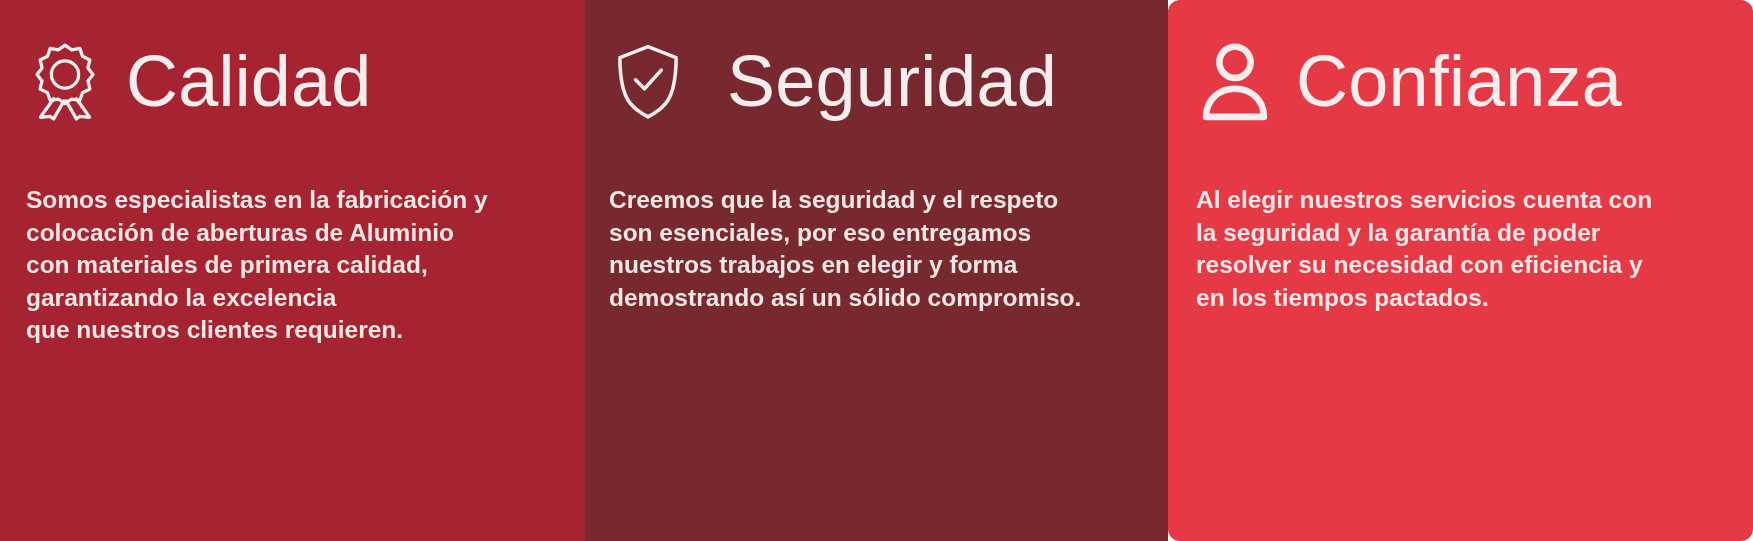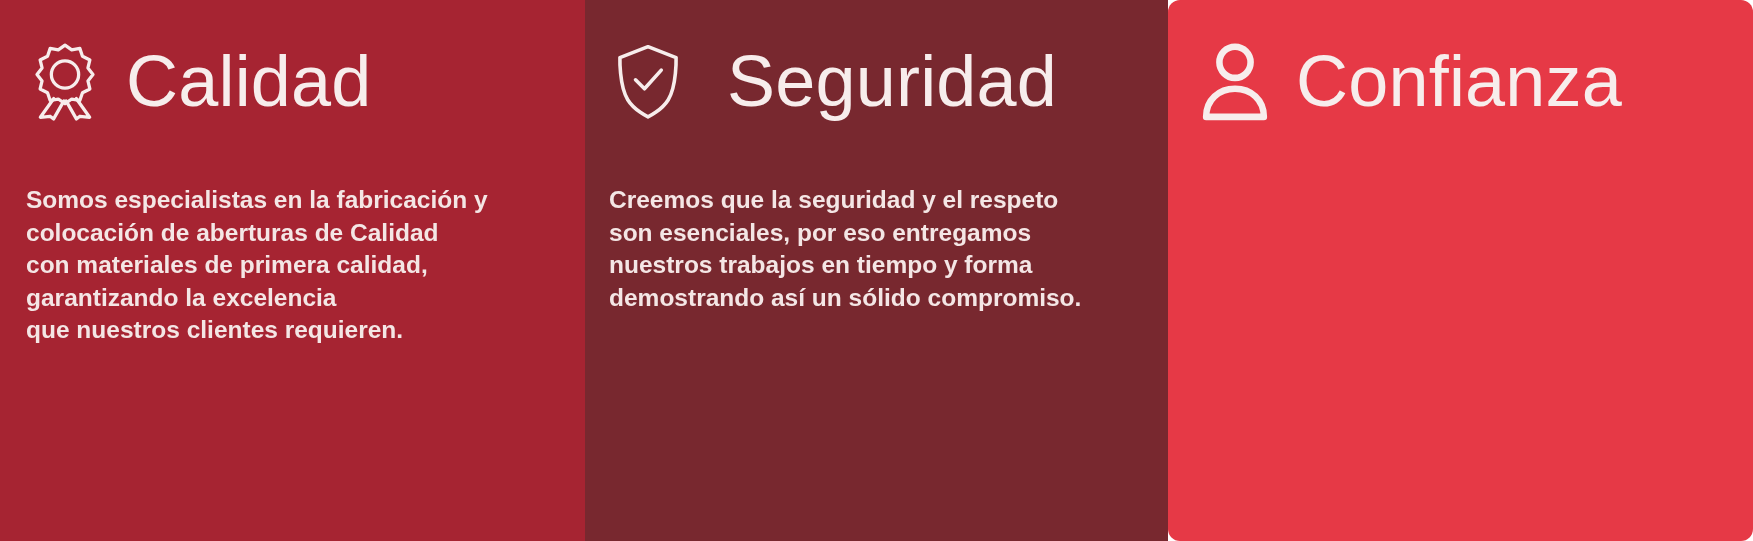--- a/index.html
+++ b/index.html
@@ -95,48 +95,52 @@
                    L81.9 62.2 L72.4 67 L69 77 L58.6 75.1 L50 81.2 L41.4 75.1 L31 77 L27.6 67
                    L18.1 62.2 L20.6 51.9 L14.1 43.6 L20.6 35.3 L18.1 25 L27.6 20.2 L31 10.2 L41.4 12.1 Z"></path>
           <circle cx="50" cy="43.6" r="17.5"></circle>
           <path d="M35.6 74.5 L18.4 98.5 L30.8 97.2 L35.4 100.6 L48.6 77.5"></path>
           <path d="M64.4 74.5 L81.6 98.5 L69.2 97.2 L64.6 100.6 L51.4 77.5"></path>
         </svg>
       </span>
       <h2 class="panel-title">Calidad</h2>
     </div>
     <p class="panel-body">Somos especialistas en la fabricación y
-colocación de aberturas de Calidad
+colocación de aberturas de Aluminio
 con materiales de primera calidad,
 garantizando la excelencia
 que nuestros clientes requieren.</p>
   </section>
 
   <section class="feature-panel panel-safety">
     <div class="panel-header">
       <span class="panel-icon">
         <svg viewBox="0 0 100 104" fill="none" xmlns="http://www.w3.org/2000/svg" stroke="#F7EDEC" stroke-width="4.6" stroke-linejoin="round" stroke-linecap="round">
           <path d="M50 8 L86 22 C86 22 87 58 76 76 C67.5 89.8 50 98 50 98
                    C50 98 32.5 89.8 24 76 C13 58 14 22 14 22 Z"></path>
           <path d="M34 50.5 L45.5 62 L67 38"></path>
         </svg>
       </span>
       <h2 class="panel-title">Seguridad</h2>
     </div>
     <p class="panel-body">Creemos que la seguridad y el respeto
 son esenciales, por eso entregamos
-nuestros trabajos en tiempo y forma
+nuestros trabajos en elegir y forma
 demostrando así un sólido compromiso.</p>
   </section>
 
   <section class="feature-panel panel-trust">
     <div class="panel-header">
       <span class="panel-icon">
         <svg viewBox="0 0 100 104" fill="none" xmlns="http://www.w3.org/2000/svg" stroke="#F7EDEC" stroke-width="8.4" stroke-linejoin="round" stroke-linecap="round">
           <circle cx="50" cy="28" r="20"></circle>
           <path d="M13 98 C13 76 29.5 62 50 62 C70.5 62 87 76 87 98 Z"></path>
         </svg>
       </span>
       <h2 class="panel-title">Confianza</h2>
     </div>
+    <p class="panel-body">Al elegir nuestros servicios cuenta con
+la seguridad y la garantía de poder
+resolver su necesidad con eficiencia y
+en los tiempos pactados.</p>
   </section>
 
 </div>
 
 </body></html>

